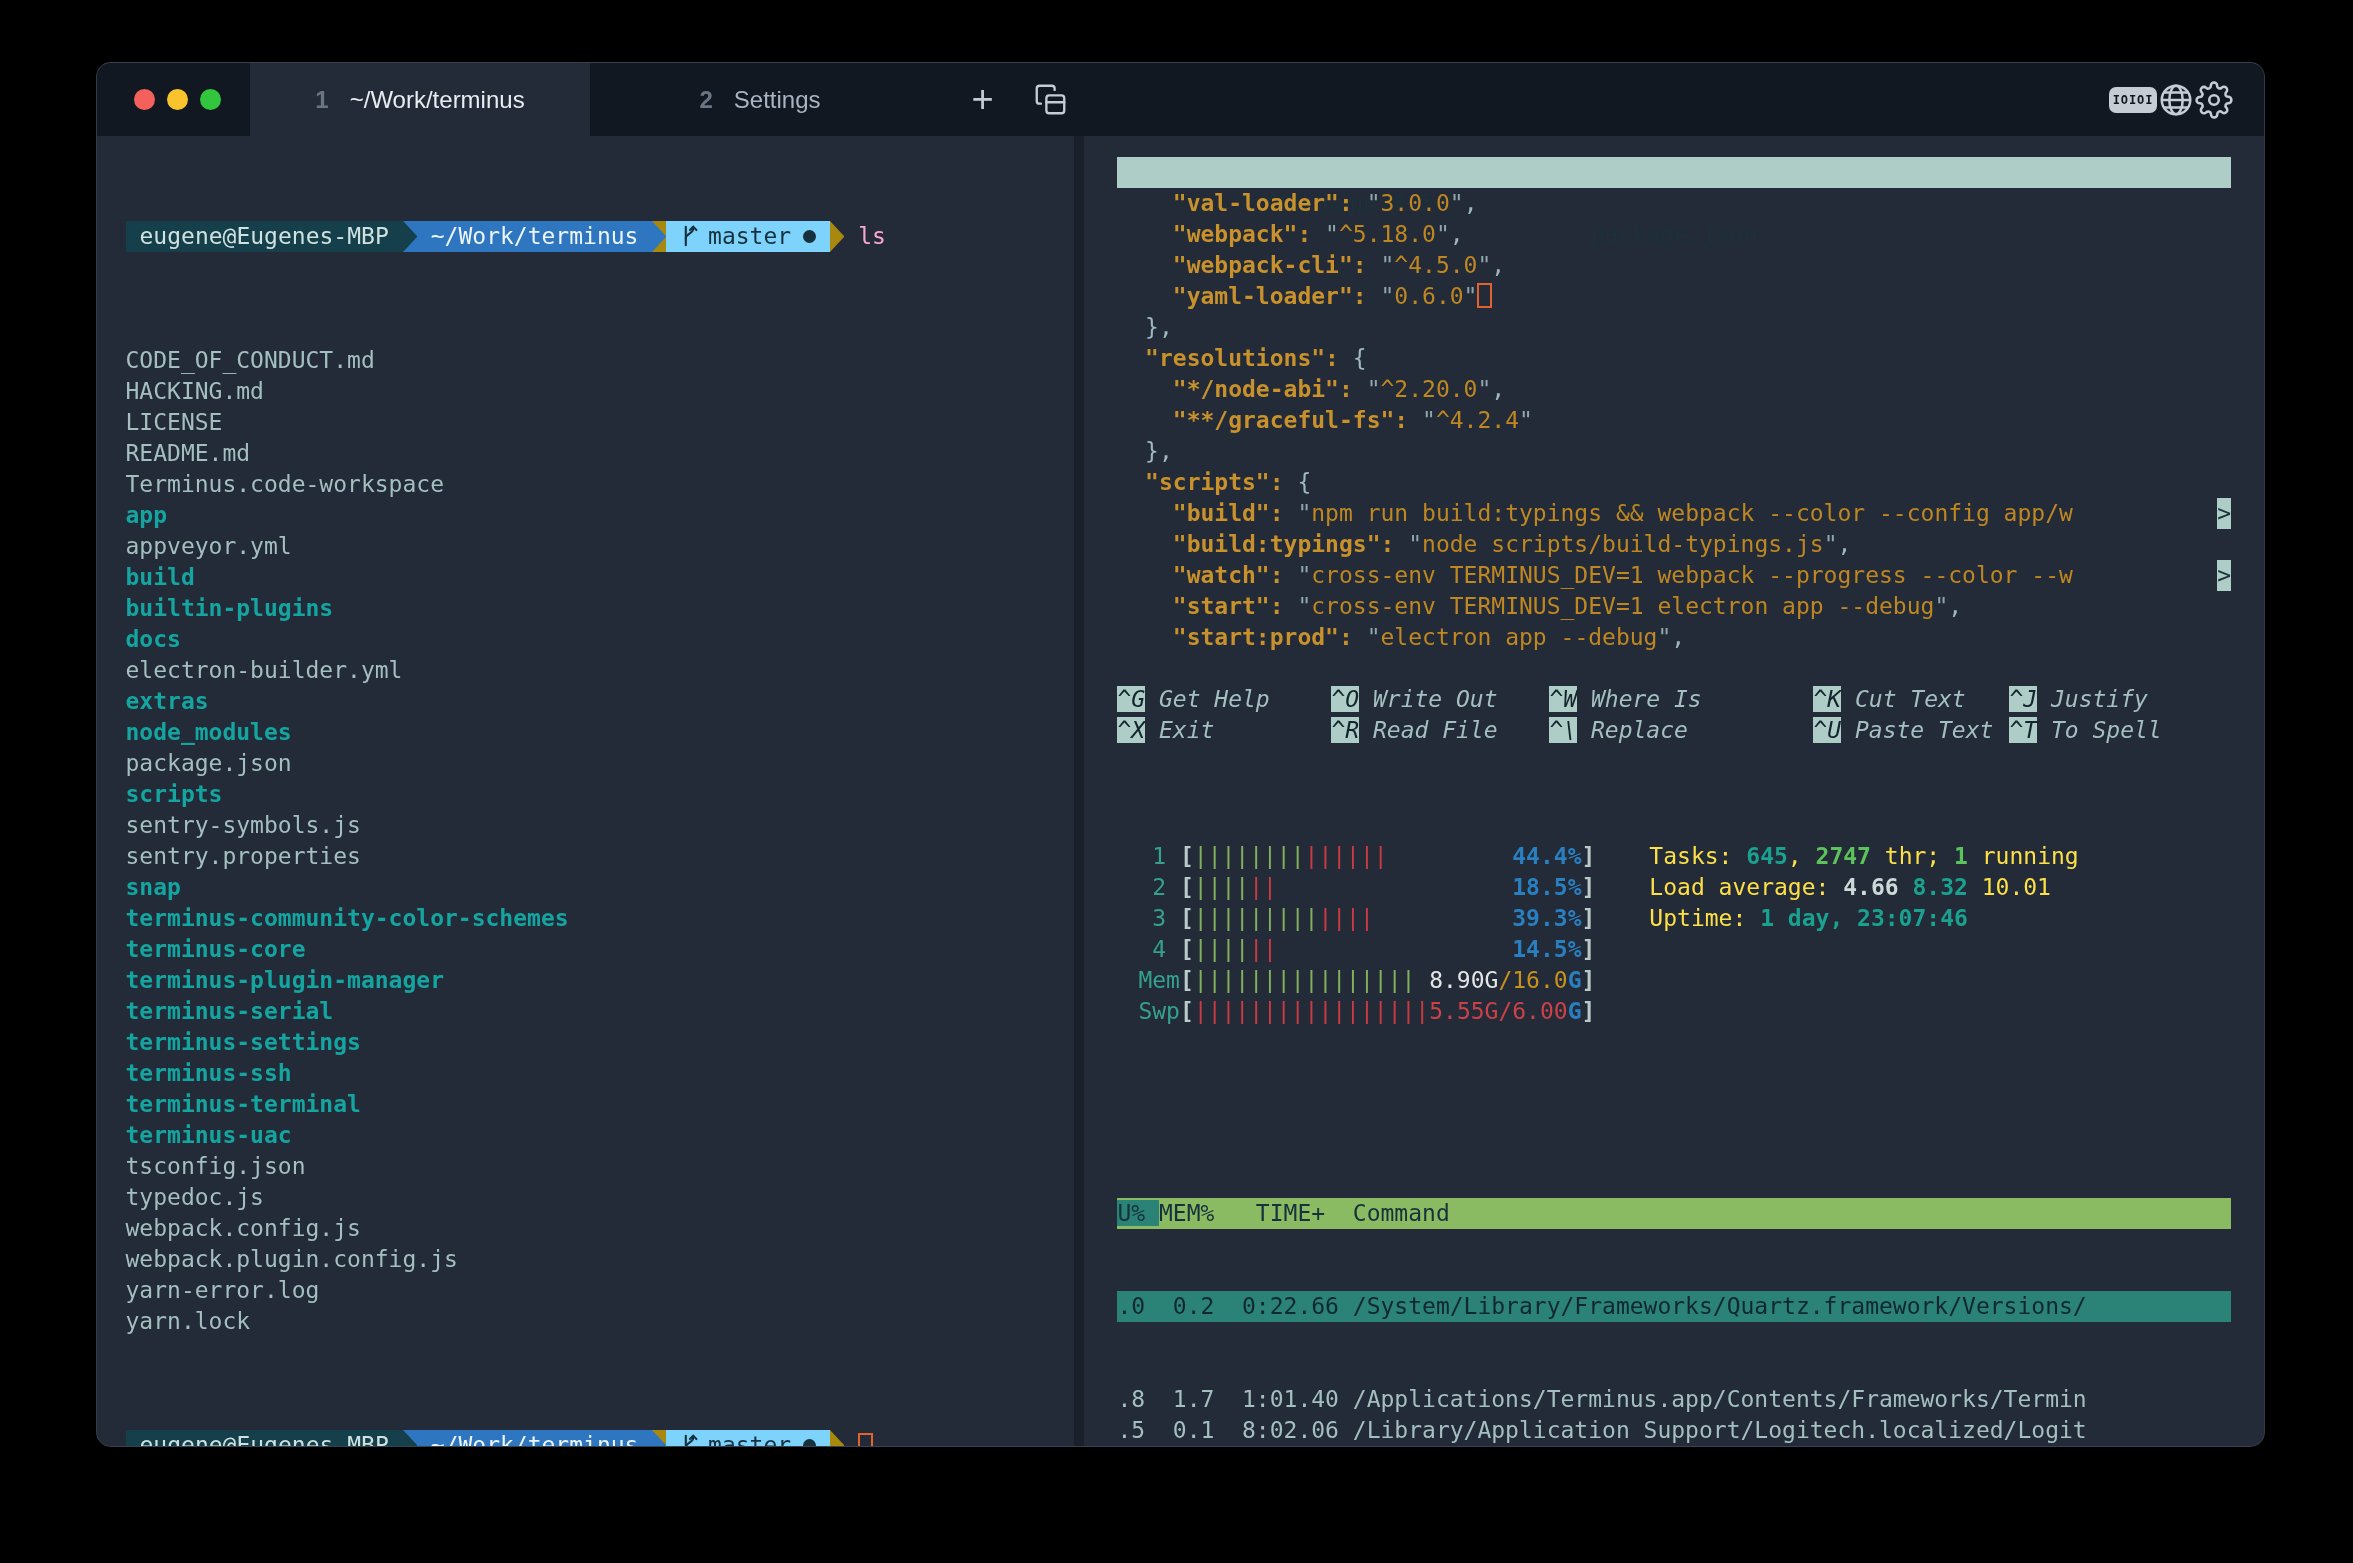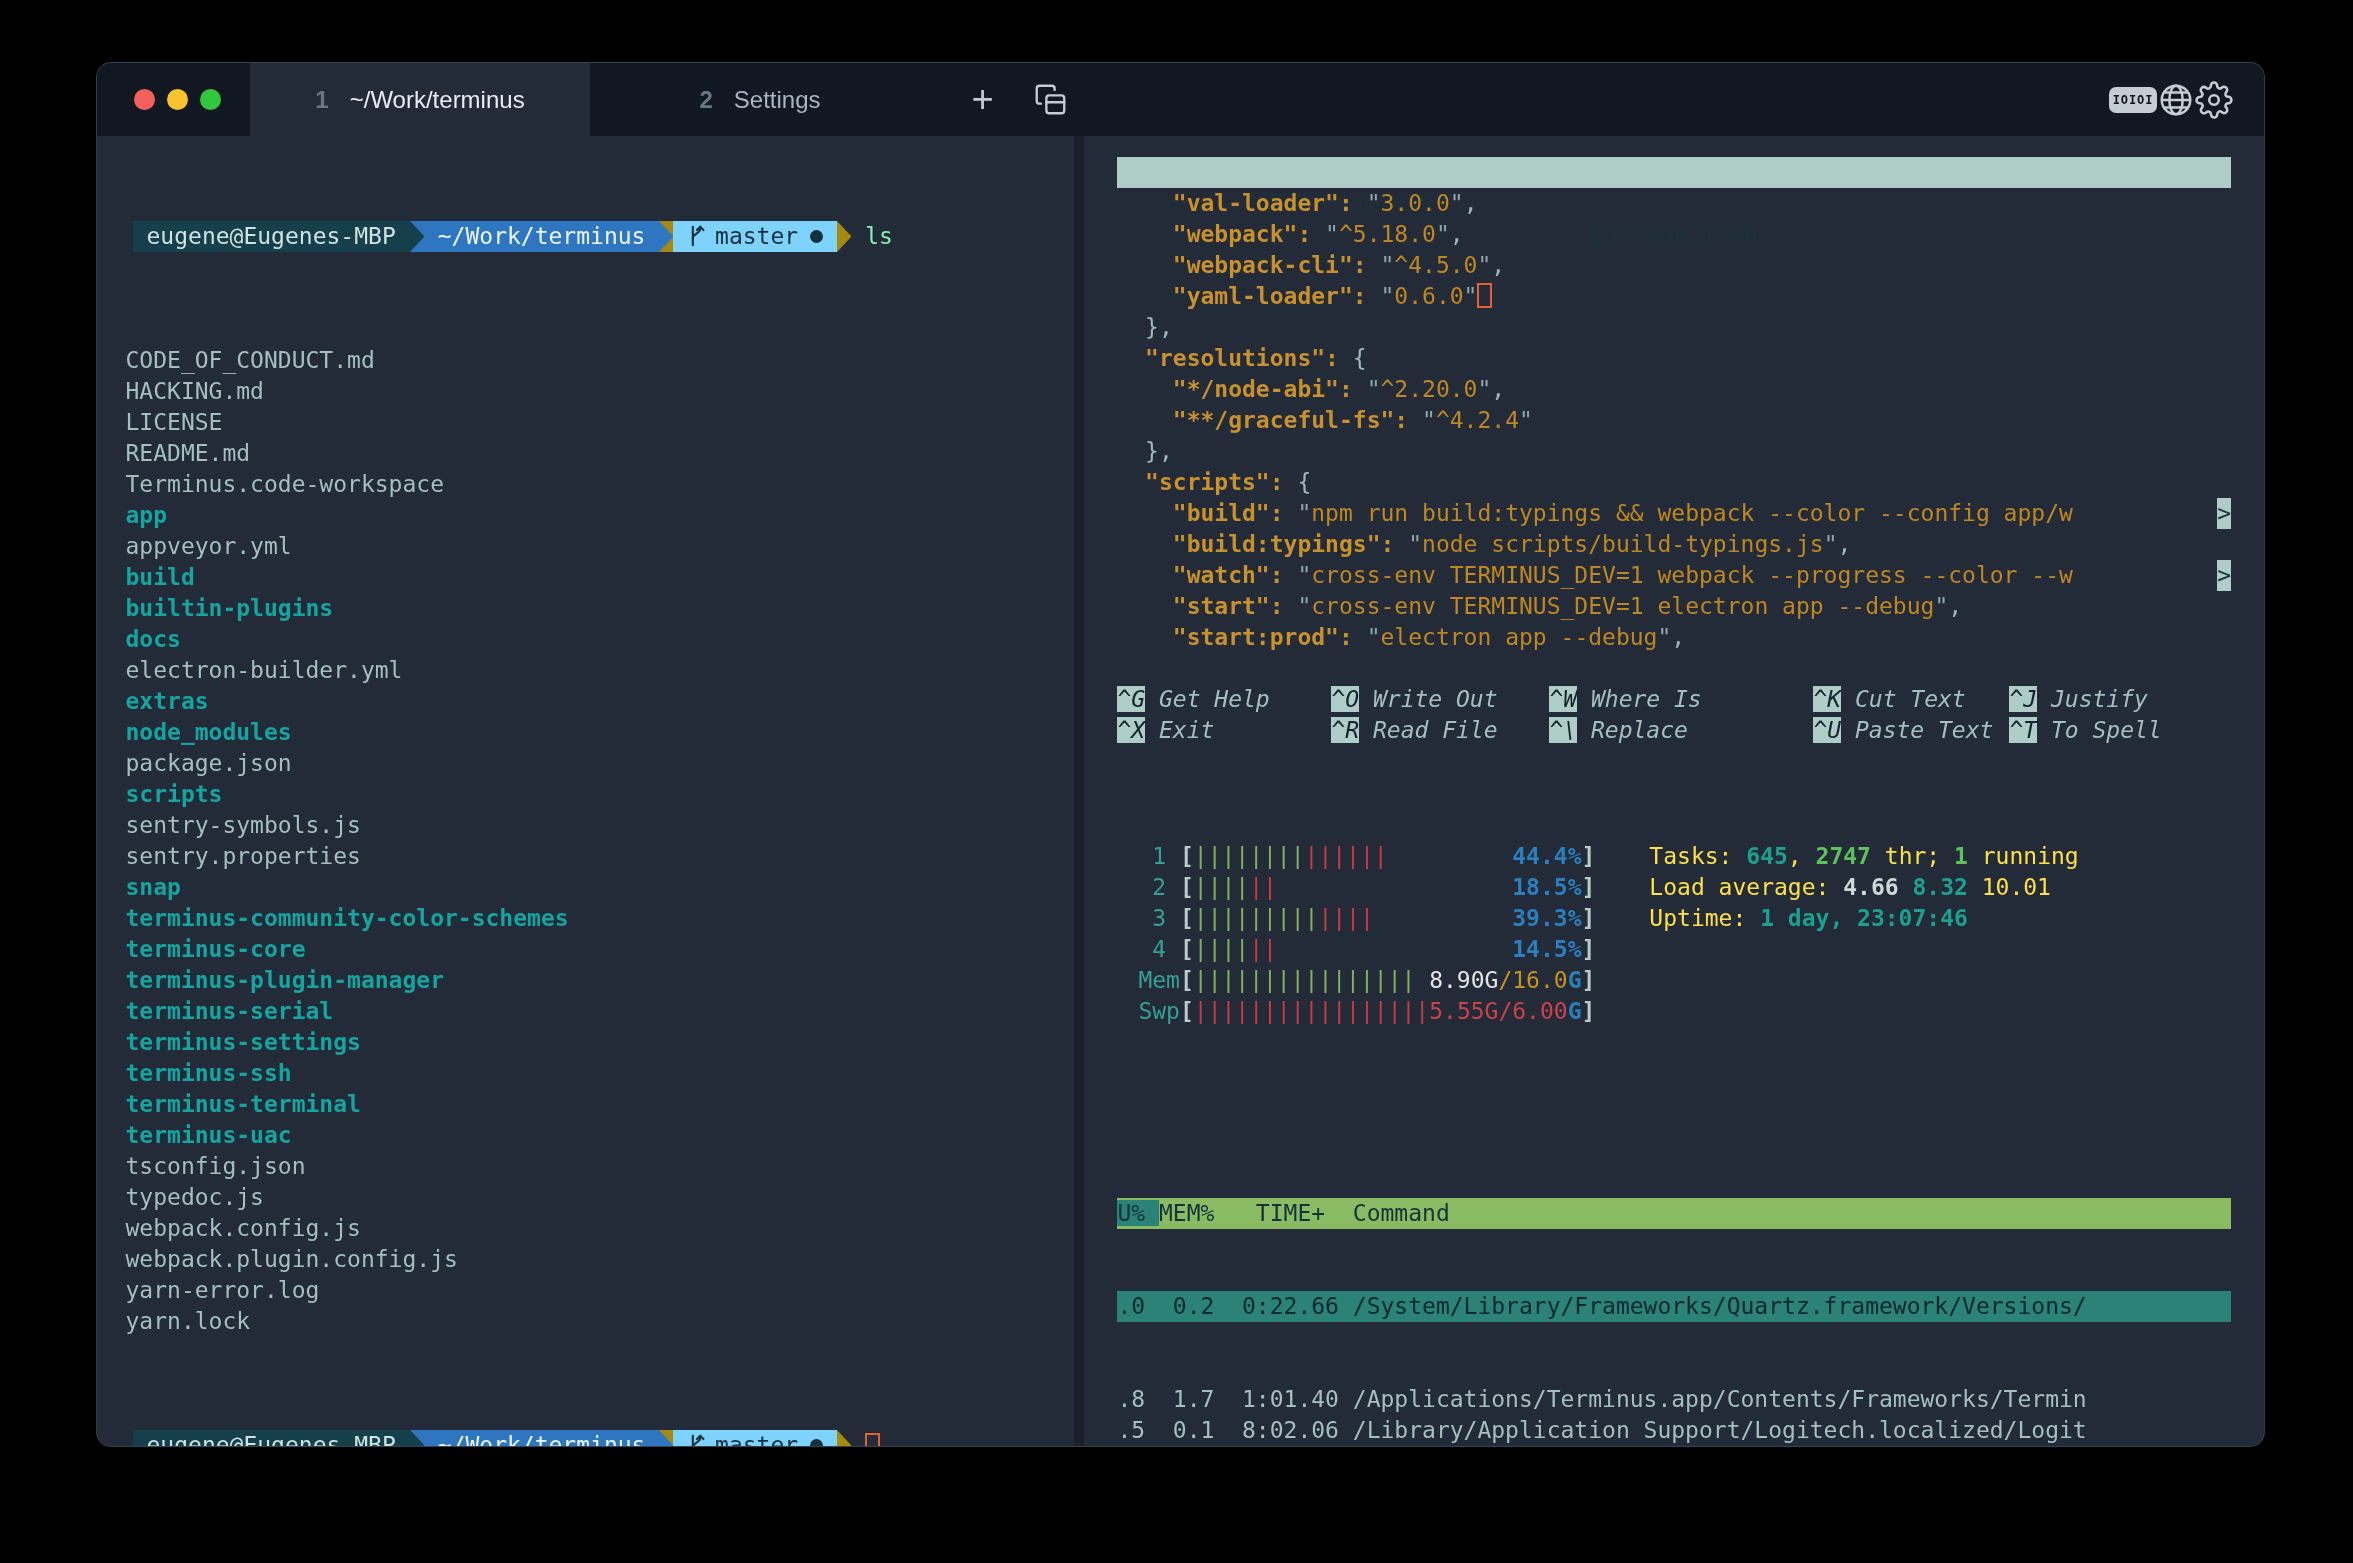--- a/index.html
+++ b/index.html
@@ -31,29 +31,29 @@
   .v-divider{width:10.4px;background:#1a202a;}
   .right-pane{flex:1;display:flex;flex-direction:column;}
   .nano-pane{height:665px;padding:21px 33px 0 33px;}
   .h-divider{height:10.4px;background:#1a202a;}
   .htop-pane{flex:1;padding:33px 33px 0 33px;white-space:pre;}
   
   .ls-line{height:31px;}
   .ls-line.dir{color:#14a5a0;font-weight:bold;}
   .prompt{display:flex;height:31px;align-items:stretch;white-space:pre;}
   .pseg{display:flex;align-items:center;padding:0 14px;}
-  .seg-host{background:#153f4a;color:#cfe2e0;margin-left:7px;}
+  .seg-host{background:#153f4a;color:#cfe2e0;}
   .seg-path{background:#2e77c0;color:#eef5fa;}
   .seg-branch{background:#7dd3fc;color:#16303d;}
   .parrow{width:0;height:31px;border-top:15.6px solid transparent;border-bottom:15.6px solid transparent;}
   .arr1{border-left:14.7px solid #153f4a;background:#2e77c0;}
   .arr2{border-left:14.7px solid #2e77c0;background:#a8890f;}
   .arr3{border-left:14.7px solid #a8890f;background:transparent;}
   .gitdot{width:13px;height:13px;border-radius:50%;background:#16303d;margin-left:12px;}
-  .cmd{margin-left:14px;color:#86efac;align-self:center;}
+  .cmd{margin-left:14px;color:#f9a8d4;align-self:center;}
   .cursor-block{display:inline-block;width:14.7px;height:25px;border:2.6px solid #e2612f;margin-left:14px;align-self:center;}
   
   .nano-header{height:31px;background:#aecdc7;color:#1c313a;position:relative;padding-left:10.4px;white-space:pre;}
   .nano-file{position:absolute;left:50%;transform:translateX(-50%);}
   .tline{height:31px;position:relative;white-space:pre;}
   .seg-pun{color:#9fb9bc;}
   .seg-key{color:#c8912c;font-weight:bold;}
   .seg-q{color:#8fa6ab;}
   .seg-val{color:#bf8722;}
   .nano-cursor{display:inline-block;width:14.7px;height:25px;border:2.6px solid #e2612f;vertical-align:-4.3px;}

